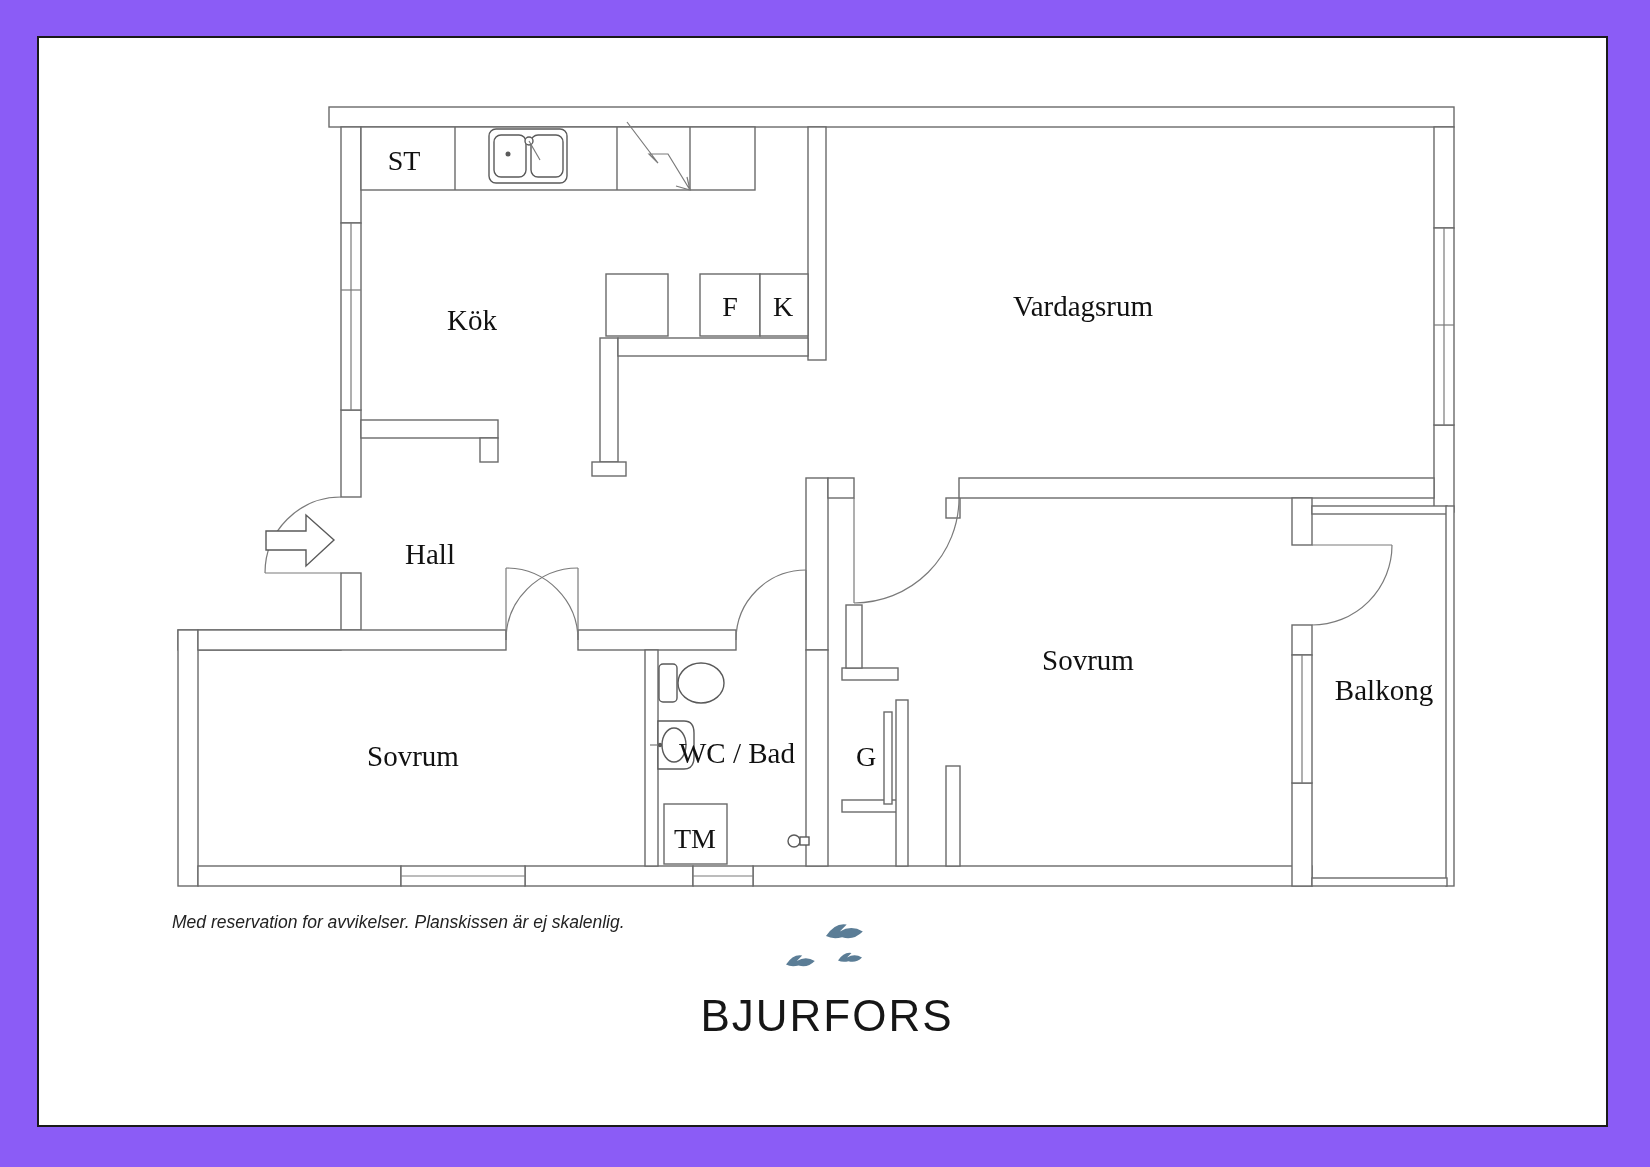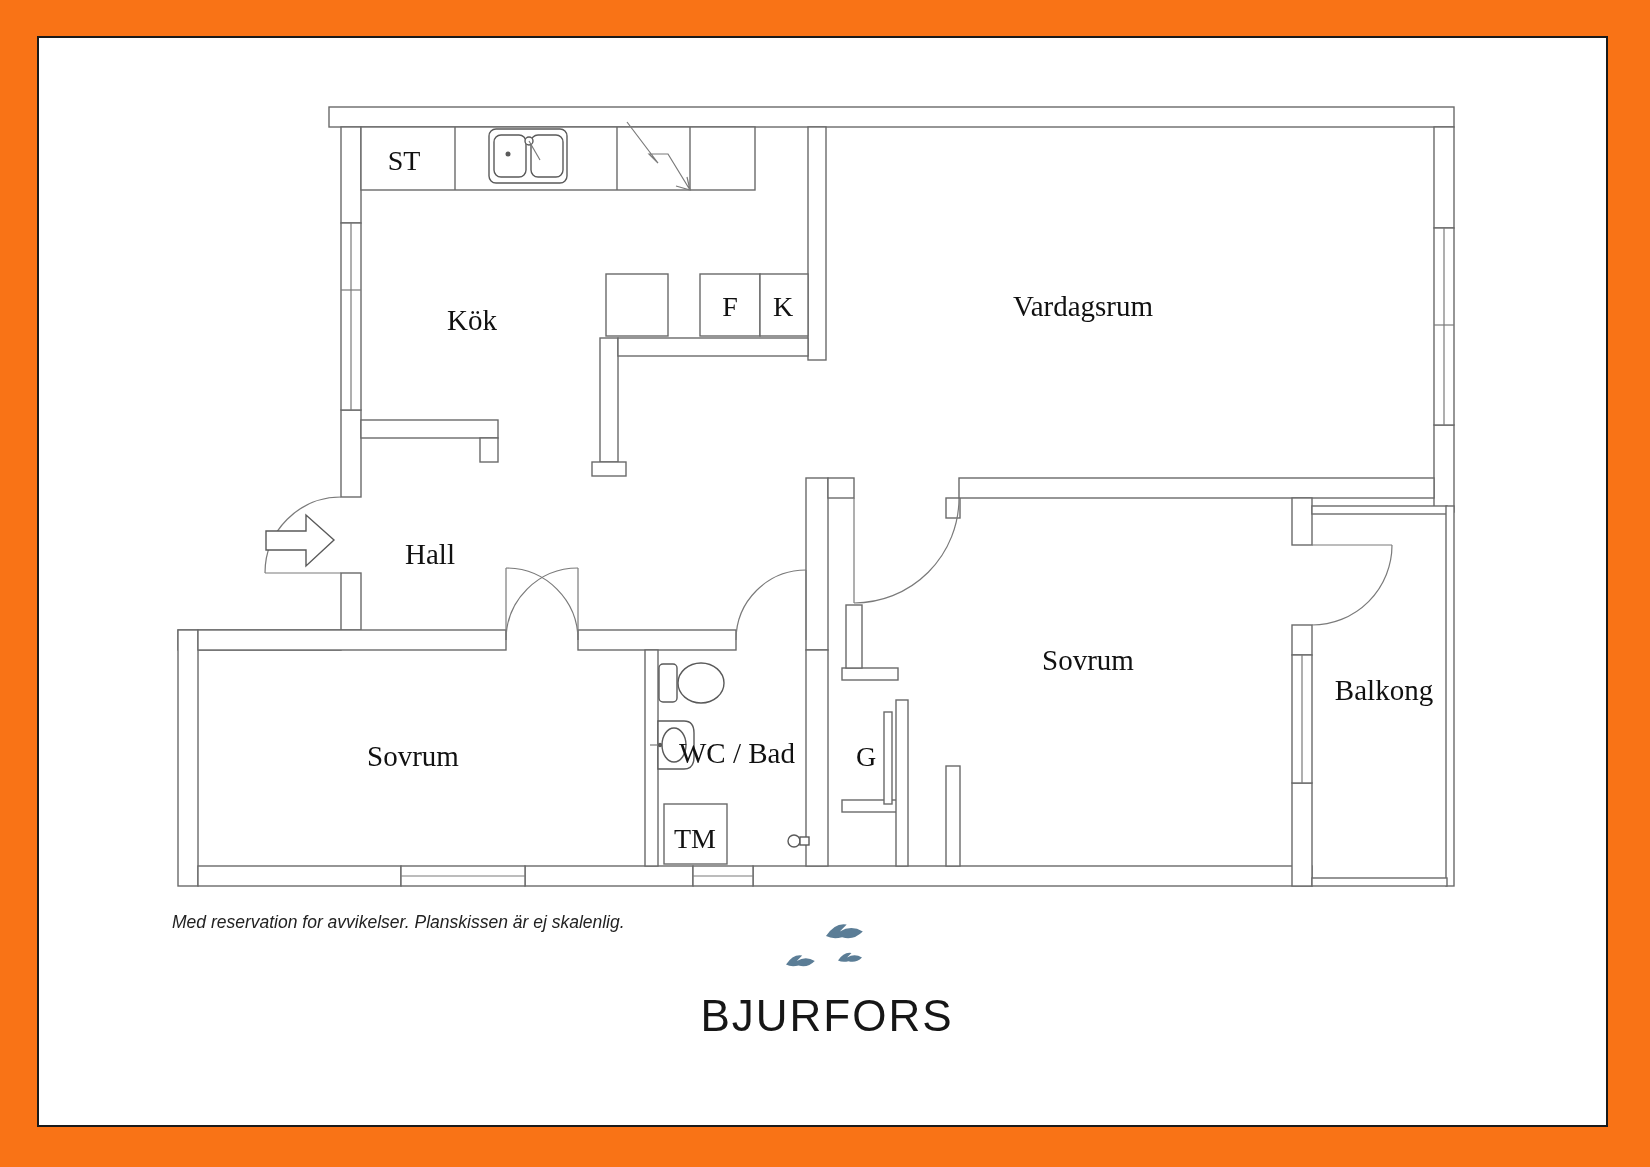--- a/index.html
+++ b/index.html
@@ -1,16 +1,16 @@
 <!DOCTYPE html>
 <html><head>
 <meta charset="utf-8">
 <style>
   html,body { margin:0; padding:0; background:#ffffff; }
-  .page { position:relative; width:1650px; height:1167px; background:#f97316; overflow:hidden; }
+  .page { position:relative; width:1650px; height:1167px; background:#8b5cf6; overflow:hidden; }
   svg { display:block; }
   .wall   { fill:#ffffff; stroke:#6a6a6a; stroke-width:1.4; }
   .ln     { stroke:#6a6a6a; stroke-width:1.4; fill:none; }
   .thin   { stroke:#7a7a7a; stroke-width:1.2; fill:none; }
   .fix    { fill:#ffffff; stroke:#5a5a5a; stroke-width:1.4; }
   .fixf   { fill:#5a5a5a; stroke:none; }
   text.room  { font-family:"Liberation Serif",serif; font-size:29px; fill:#111; text-anchor:middle; }
   text.sm    { font-family:"Liberation Serif",serif; font-size:28px; fill:#111; text-anchor:middle; }
   text.note  { font-family:"Liberation Sans",sans-serif; font-style:italic; font-size:17.5px; fill:#222; text-anchor:start; }
   text.brand { font-family:"Liberation Sans",sans-serif; font-size:44px; letter-spacing:2px; fill:#161616; text-anchor:middle; }

